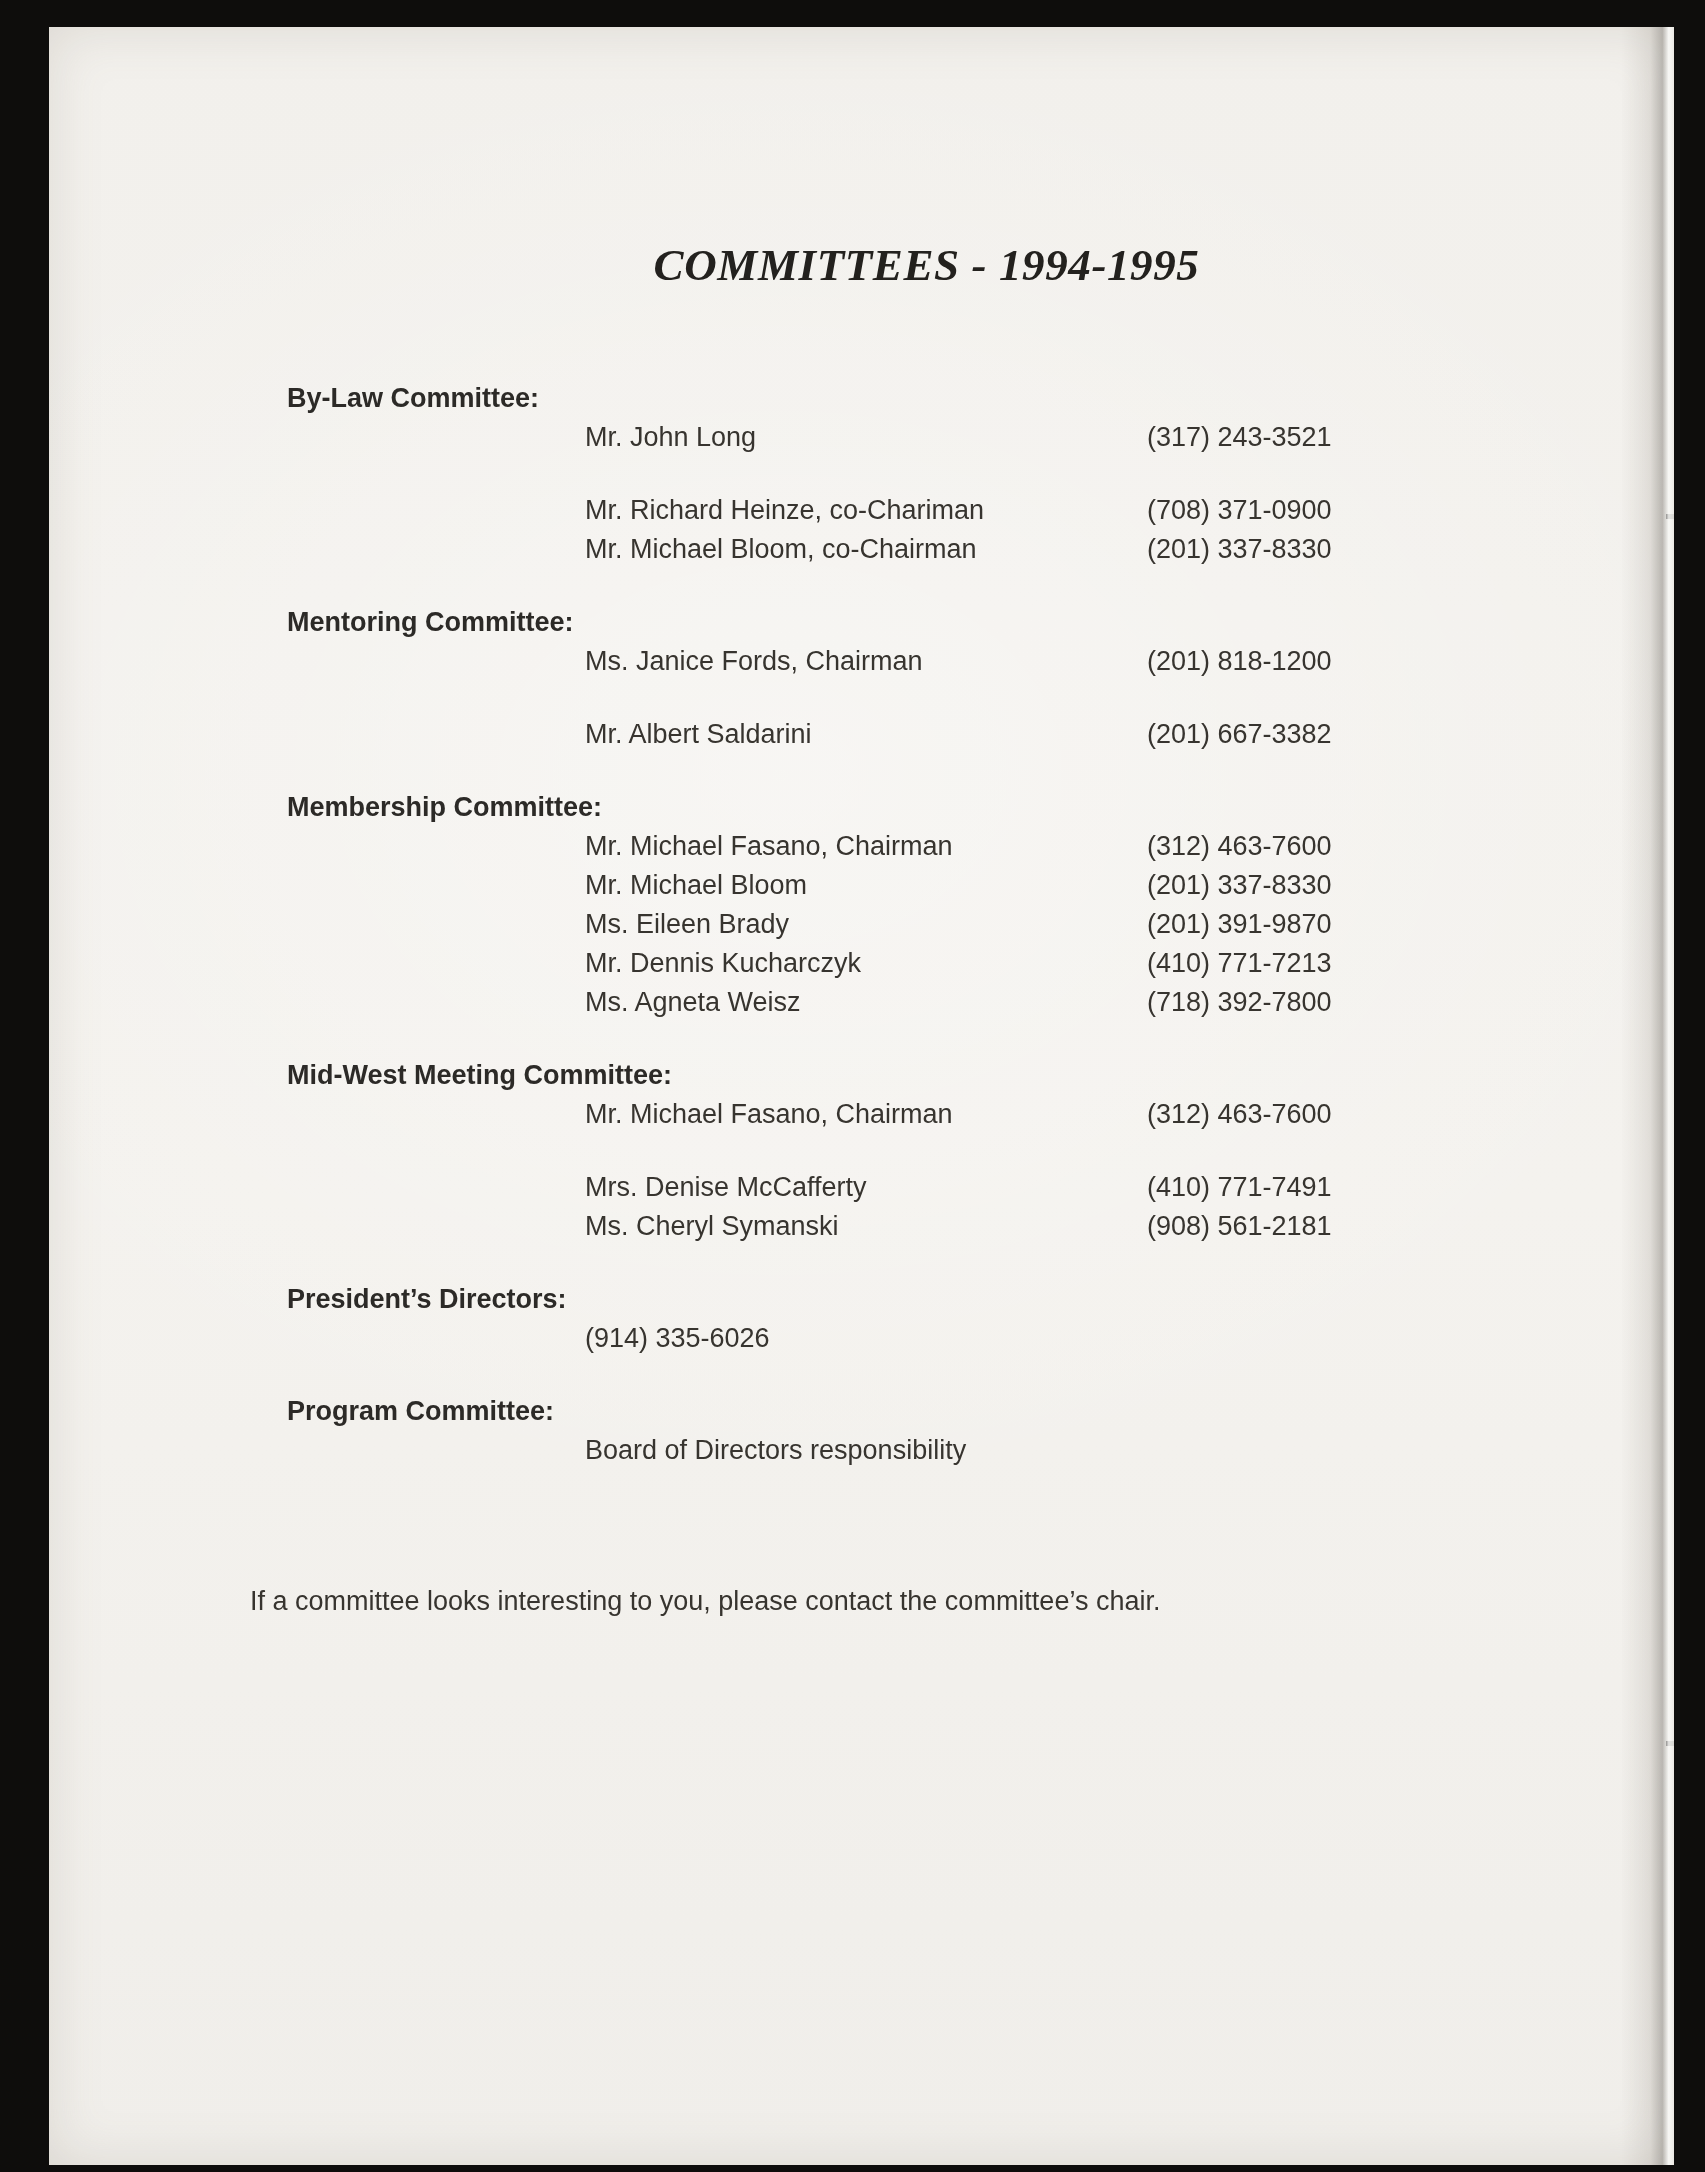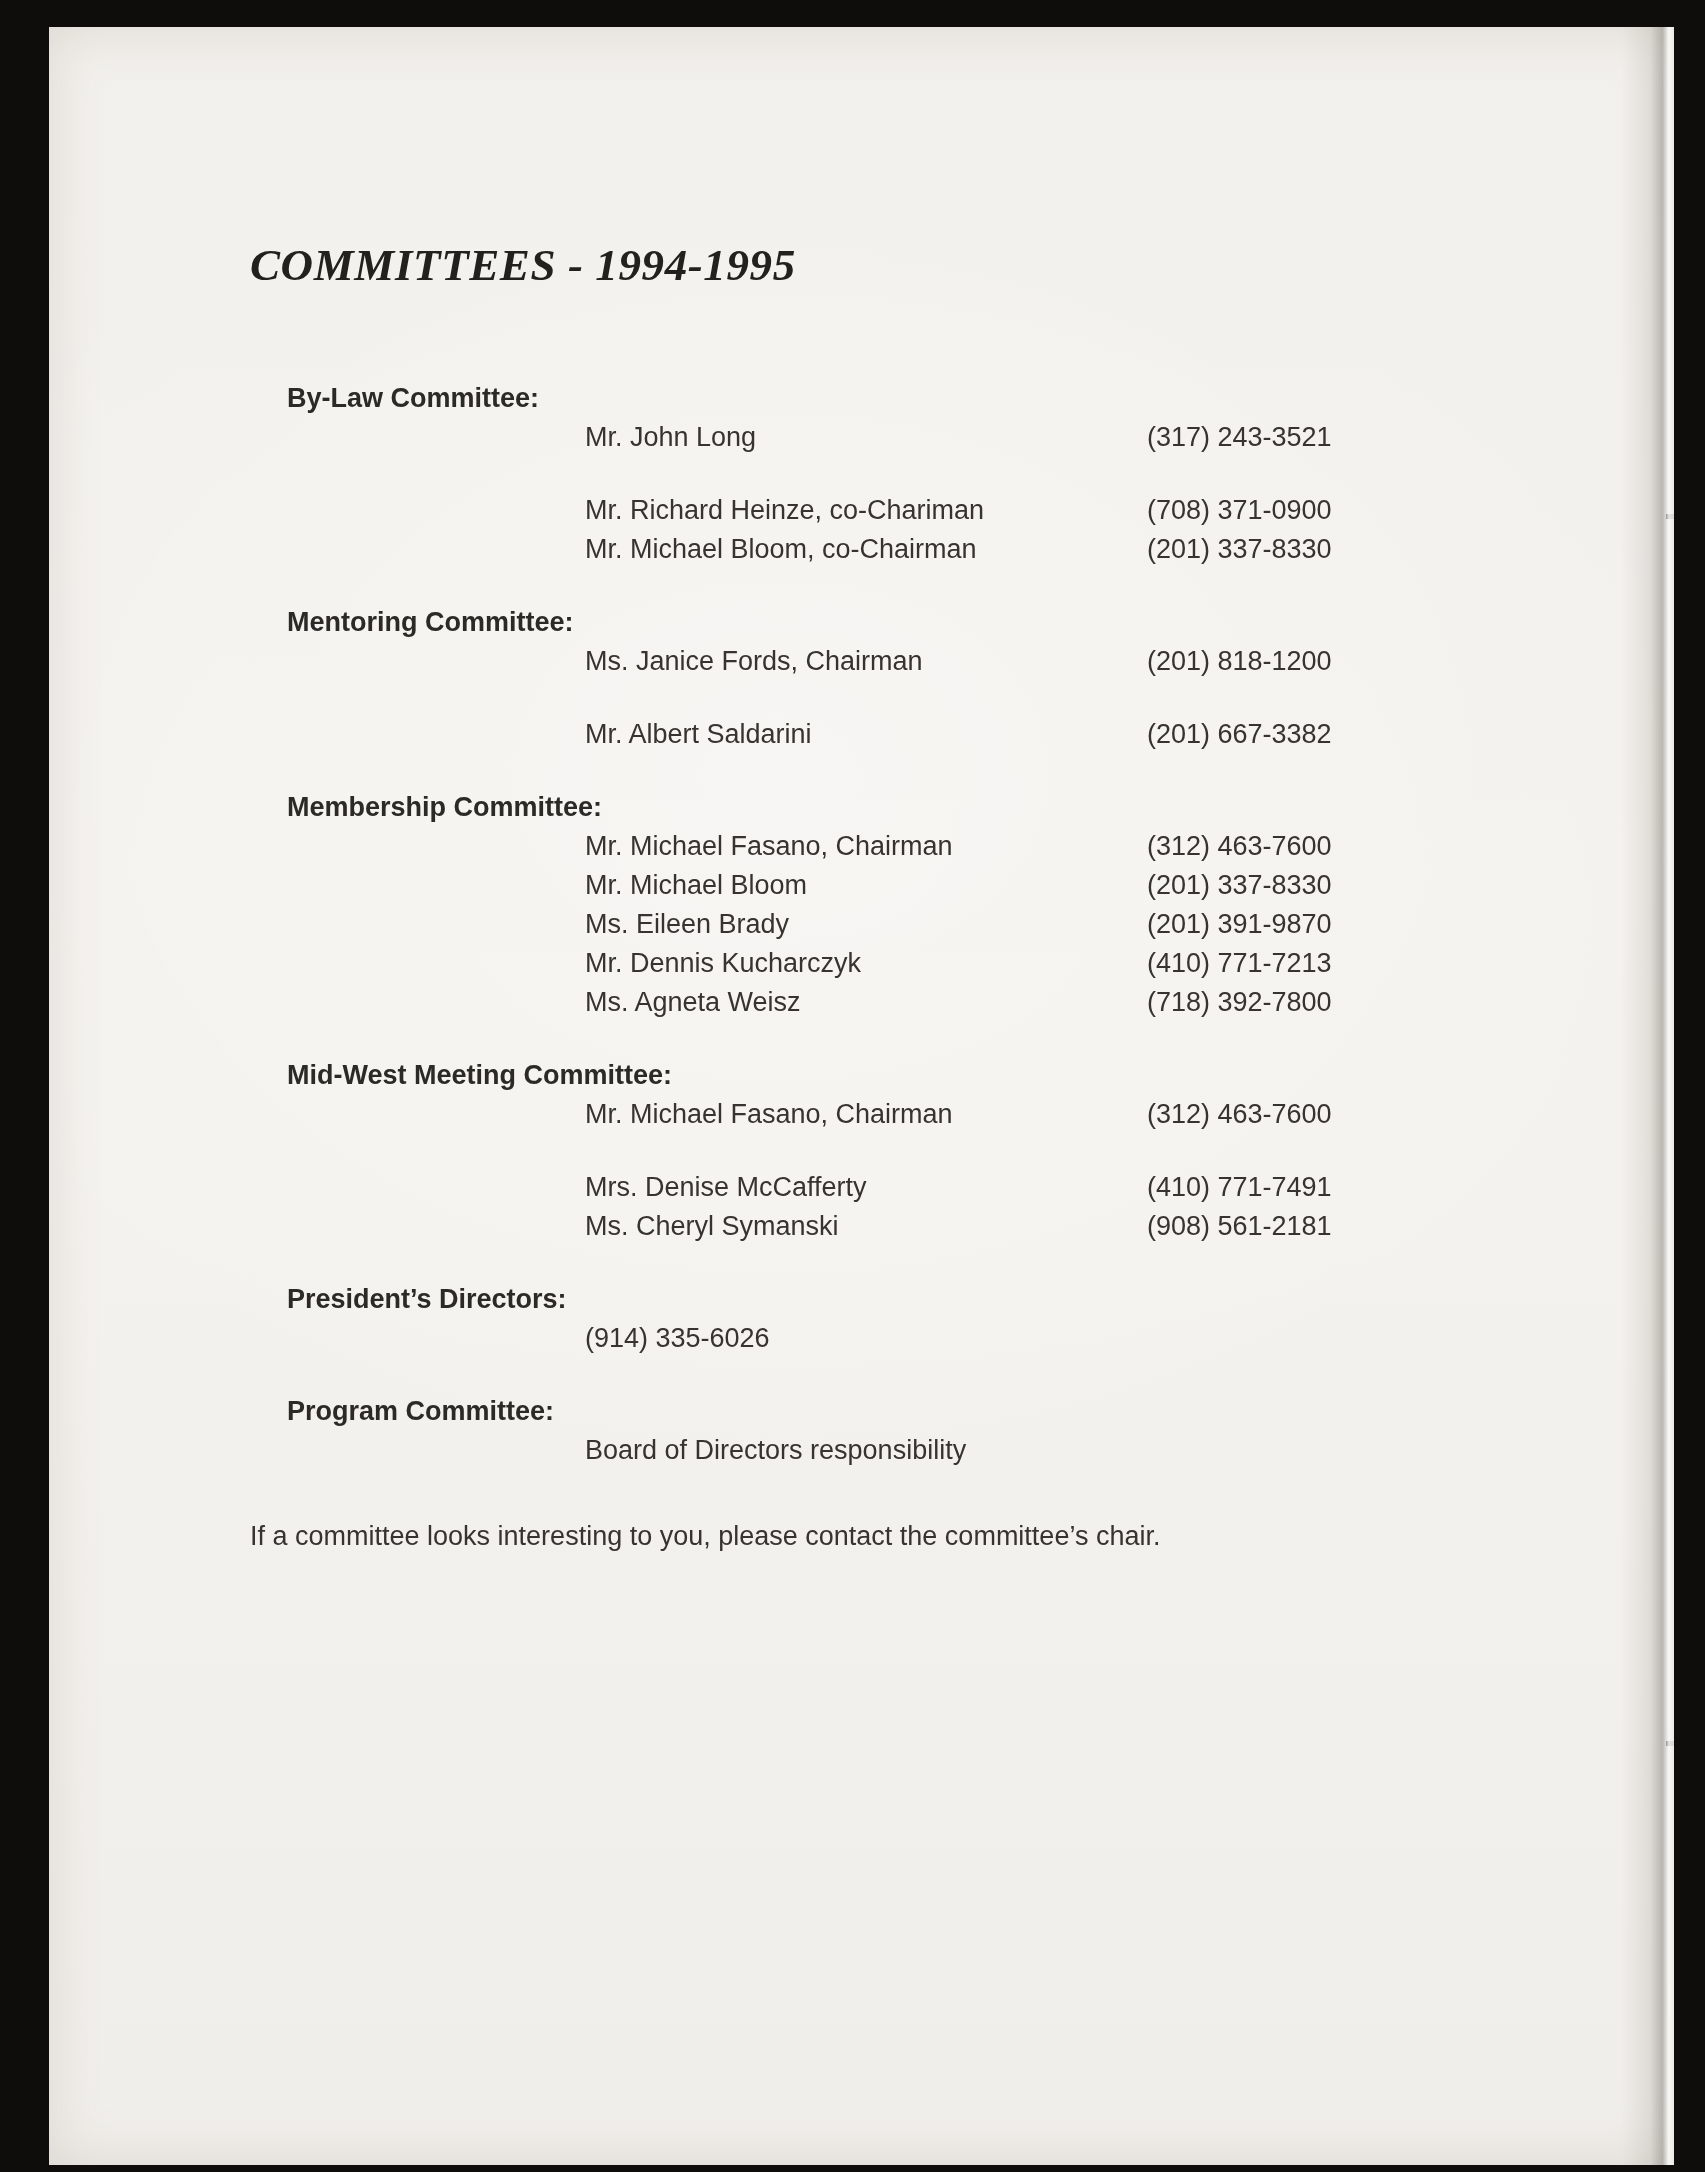--- a/index.html
+++ b/index.html
@@ -46,20 +46,21 @@
   .content {
     position: relative;
     padding: 0 71px 0 201px;
     color: #37342f;
     font-size: 27px;
     line-height: 39px;
   }
   .doc-title {
     margin: 0;
     padding-top: 213px;
+    text-align: center;
     font-family: "Liberation Serif", serif;
     font-style: italic;
     font-weight: bold;
     font-size: 45px;
     line-height: 50px;
     letter-spacing: 0.6px;
     color: #23211e;
   }
   .committees {
     margin-top: 89px;
@@ -75,21 +76,21 @@
     color: #2c2a27;
   }
   .member {
     display: grid;
     grid-template-columns: 562px 1fr;
     margin-left: 298px;
   }
   .member-name { white-space: nowrap; }
   .member-phone { white-space: nowrap; }
   .footer-note {
-    margin-top: 47px;
+    margin-top: 112px;
     font-size: 27px;
     line-height: 39px;
     color: #37342f;
   }
 </style>
 </head>
 <body>
 
 <div class="paper">
   <div class="scan-tick" style="top: 487px;"></div>

